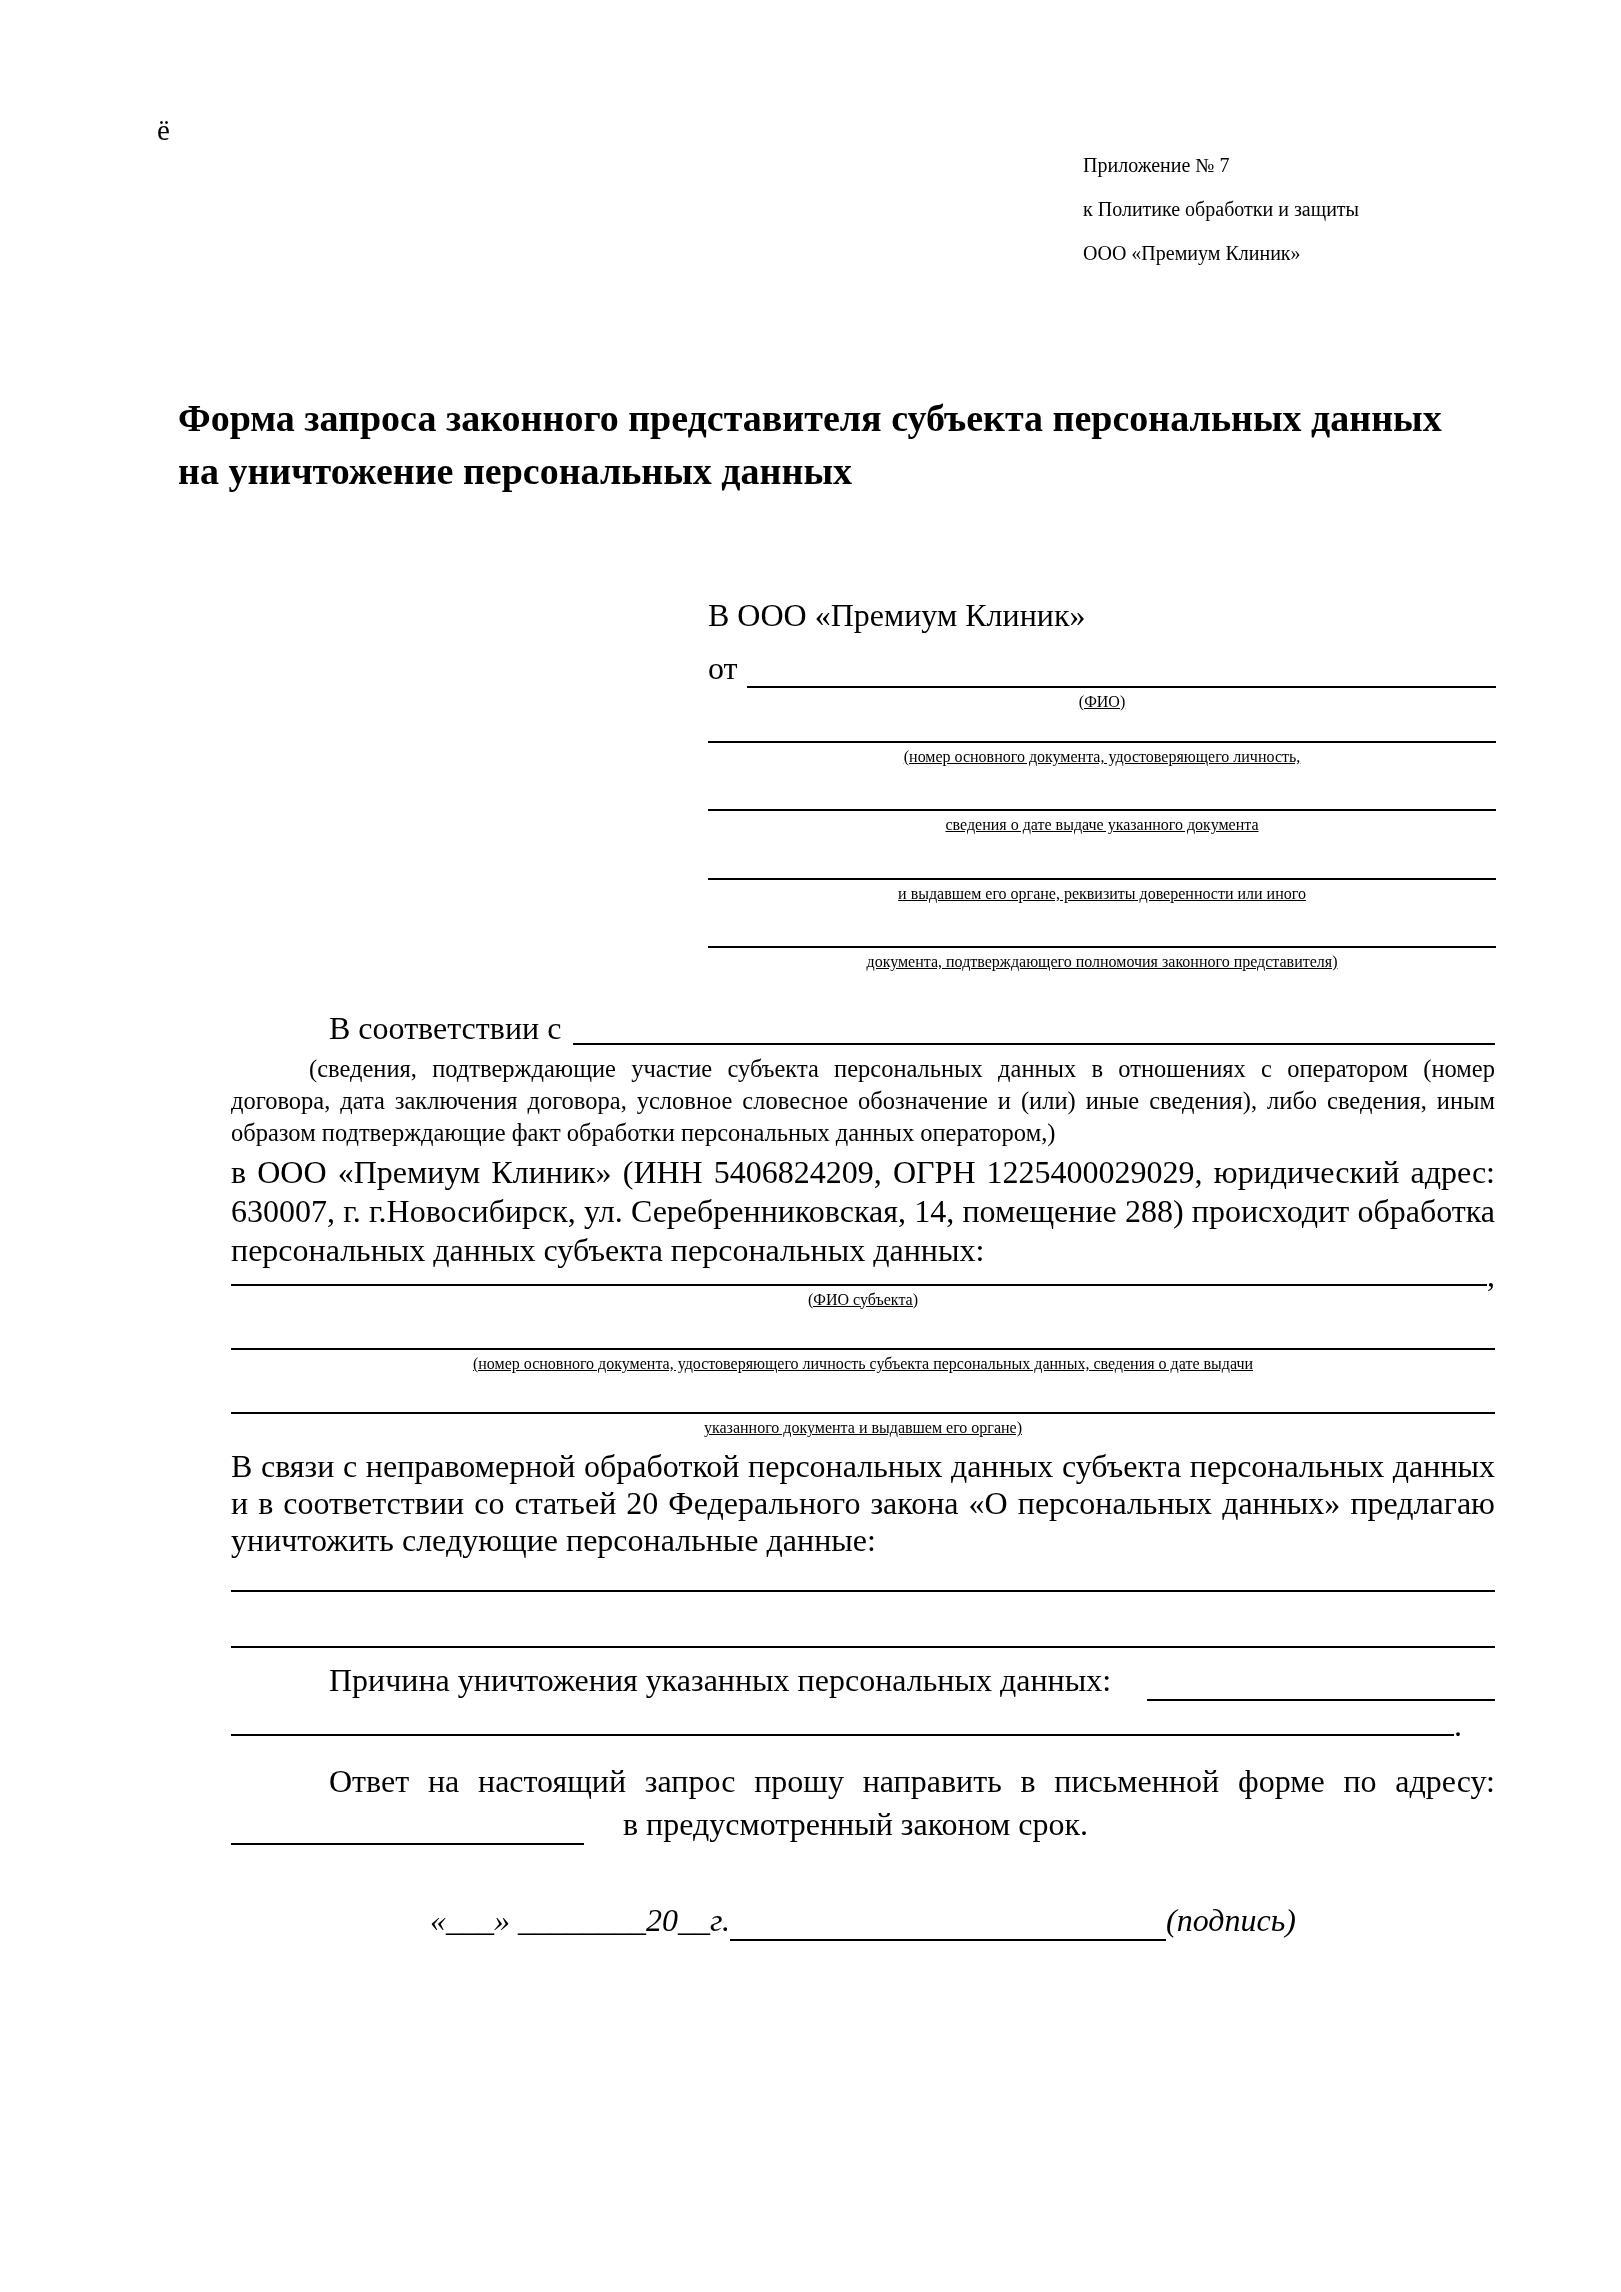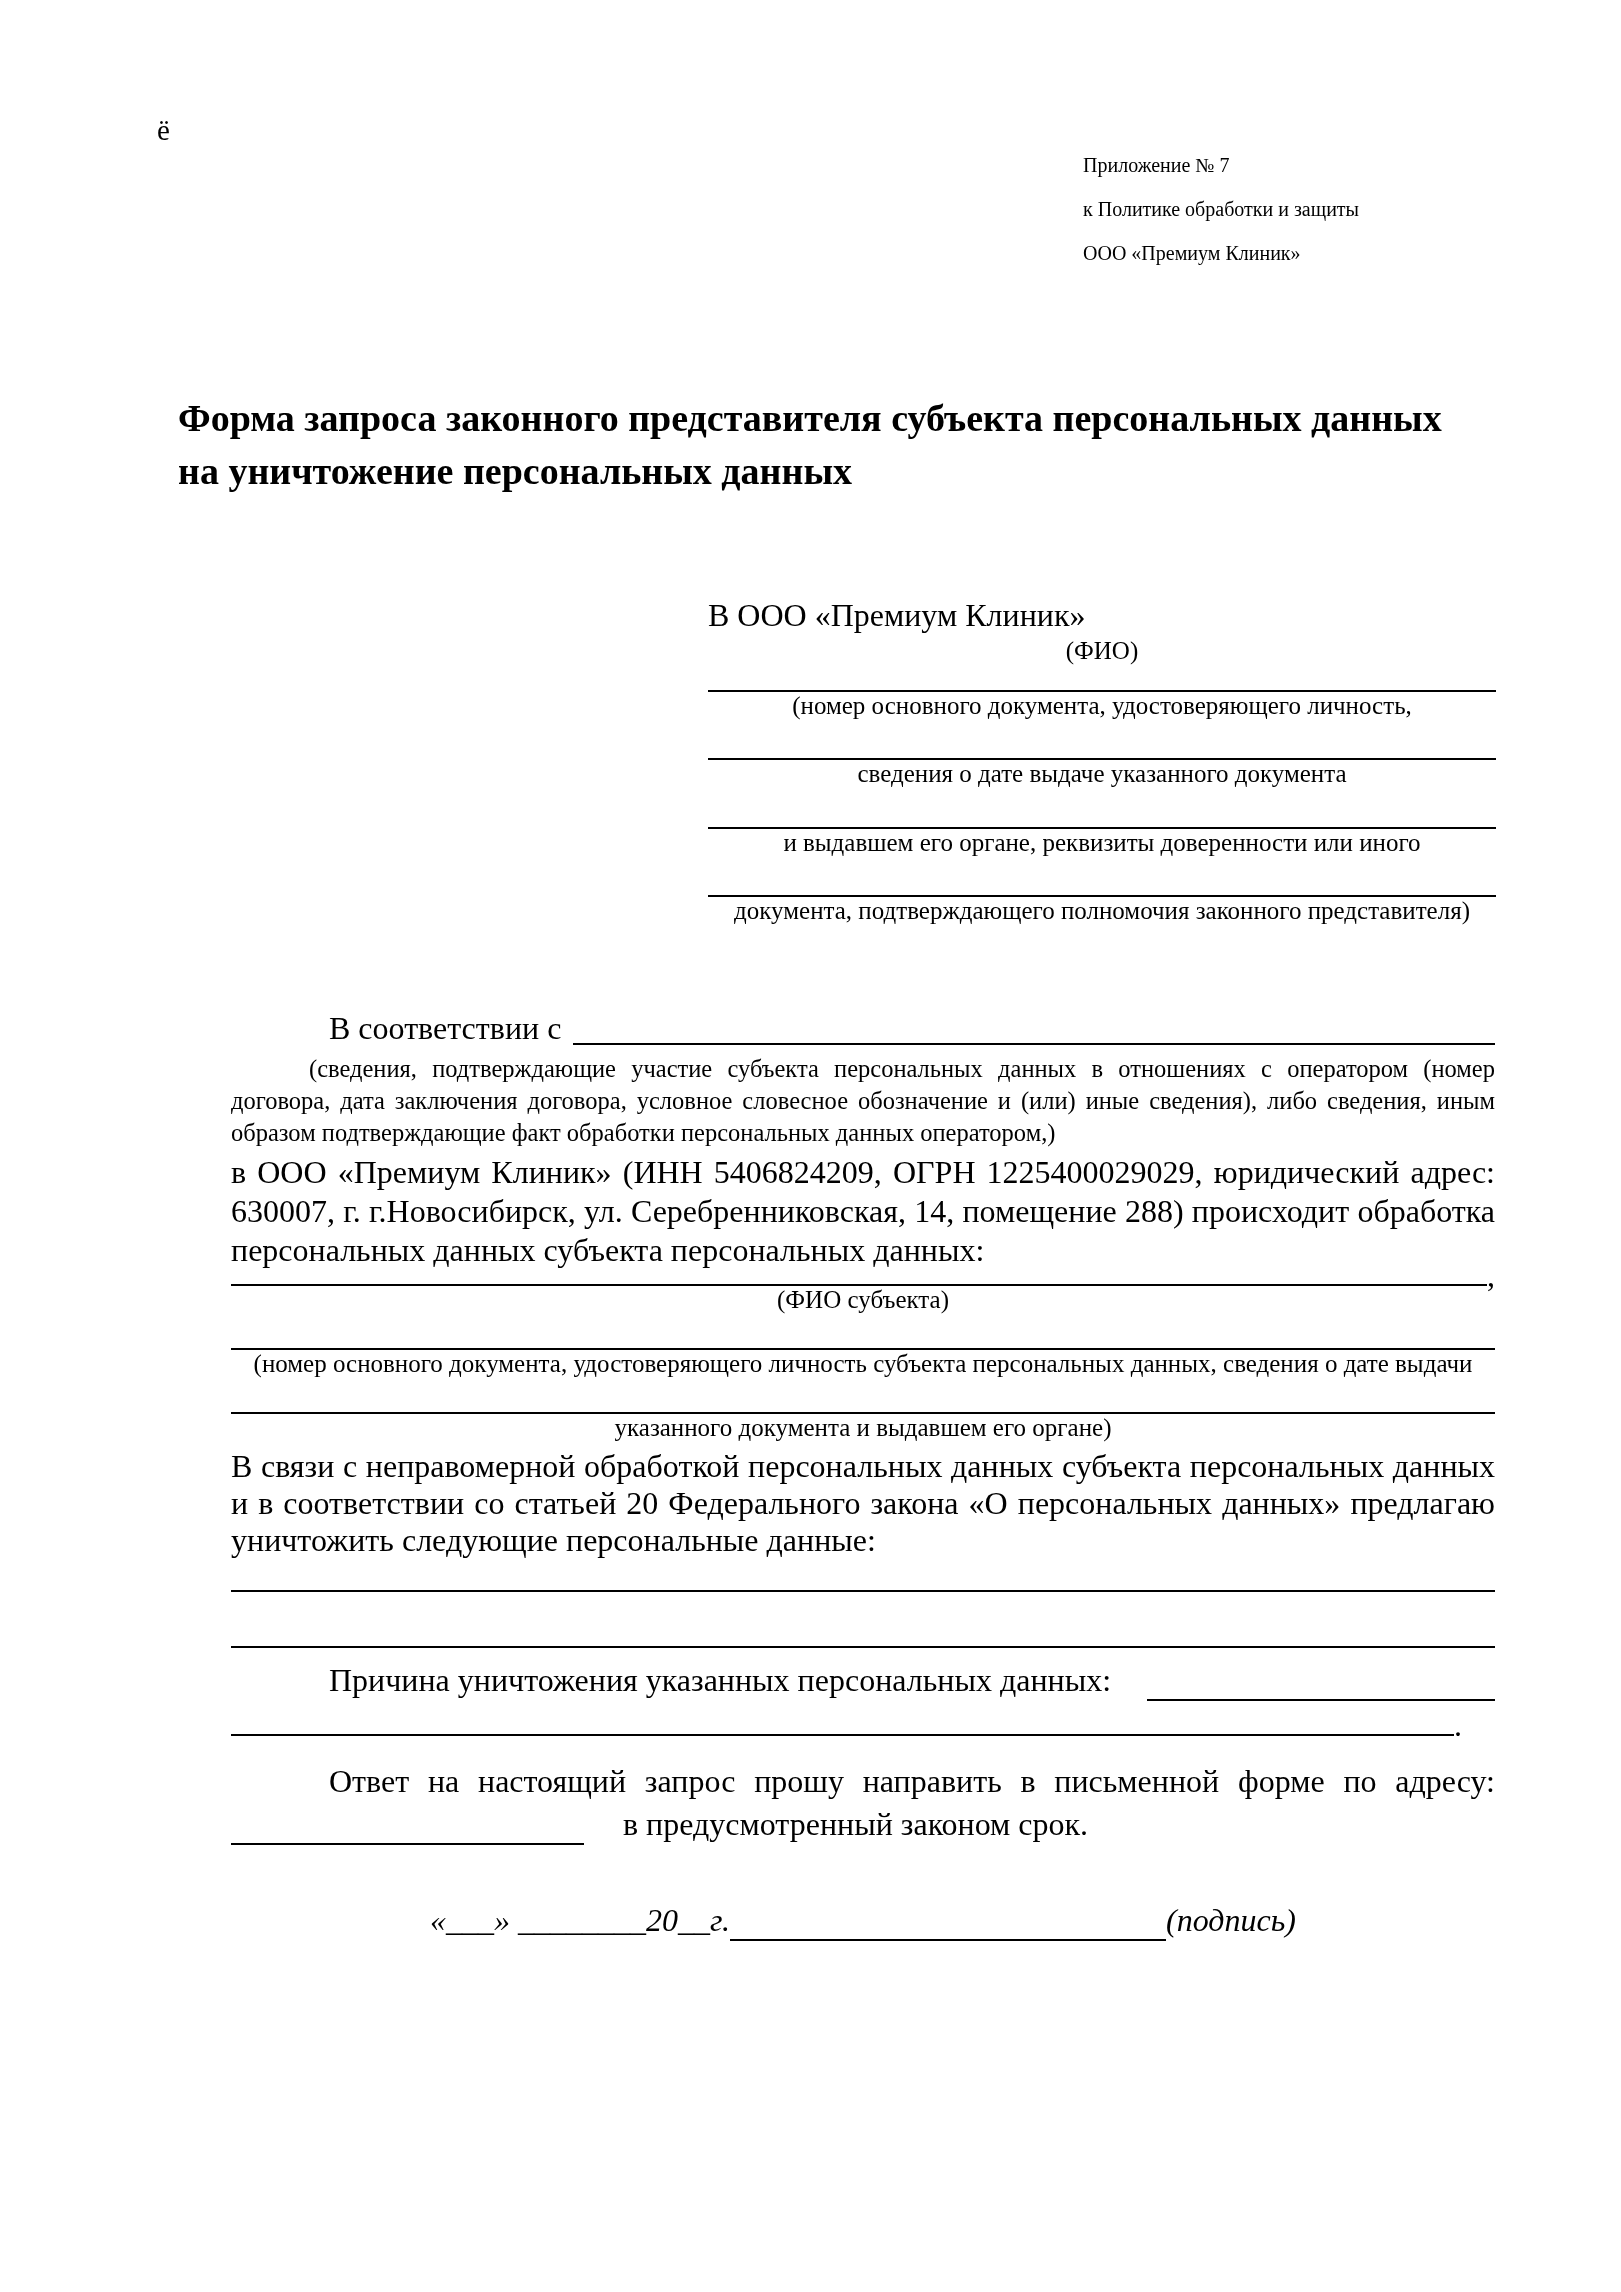--- a/index.html
+++ b/index.html
@@ -14,21 +14,21 @@
   
   .header-block{left:1083px;top:143px;font-size:20px;line-height:44px;white-space:nowrap;}
   
   .title{left:178px;top:392px;width:1317px;text-align:left;font-weight:bold;font-size:38px;line-height:53px;}
   
   .addressee{left:708px;top:594px;width:788px;font-size:32px;}
   .addr-to{line-height:43px;}
   .from-row{display:flex;align-items:flex-end;height:51px;}
   .from-label{padding-right:9.8px;line-height:39px;}
   .fill{flex:1 1 auto;border-bottom:2.9px solid #000;}
-  .cap{font-size:25px;line-height:27.4px;text-align:center;}
+  .cap{font-size:16px;line-height:27.4px;text-align:center;text-decoration:underline;}
   .field-line{height:39px;border-bottom:2.9px solid #000;}
   .fl-first{height:25.5px;}
   
   .main{left:231px;top:1010px;width:1264px;font-size:32px;}
   .acc-row{display:flex;align-items:flex-end;height:35px;}
   .acc-label{padding-left:98px;padding-right:11.8px;white-space:nowrap;line-height:33px;}
   .note{font-size:24.5px;line-height:32px;text-align:justify;text-indent:78px;margin-top:8px;}
   .para{line-height:39px;text-align:justify;margin-top:3.9px;}
   .para2{line-height:37px;text-align:justify;margin-top:5.9px;}
   .sign-row{display:flex;align-items:flex-end;height:15.7px;}
@@ -59,20 +59,24 @@
   <div>ООО «Премиум Клиник»</div>
 </div>
 
 <div class="abs title">
   <div>Форма запроса законного представителя субъекта персональных данных</div>
   <div>на уничтожение персональных данных</div>
 </div>
 
 <div class="abs addressee">
   <div class="addr-to">В ООО «Премиум Клиник»</div>
+  <div class="from-row">
+    <span class="from-label">от</span>
+    <span class="fill"></span>
+  </div>
   <div class="cap">(ФИО)</div>
 
   <div class="field-line fl-first"></div>
   <div class="cap">(номер основного документа, удостоверяющего личность,</div>
 
   <div class="field-line"></div>
   <div class="cap">сведения о дате выдаче указанного документа</div>
 
   <div class="field-line"></div>
   <div class="cap">и выдавшем его органе, реквизиты доверенности или иного</div>

